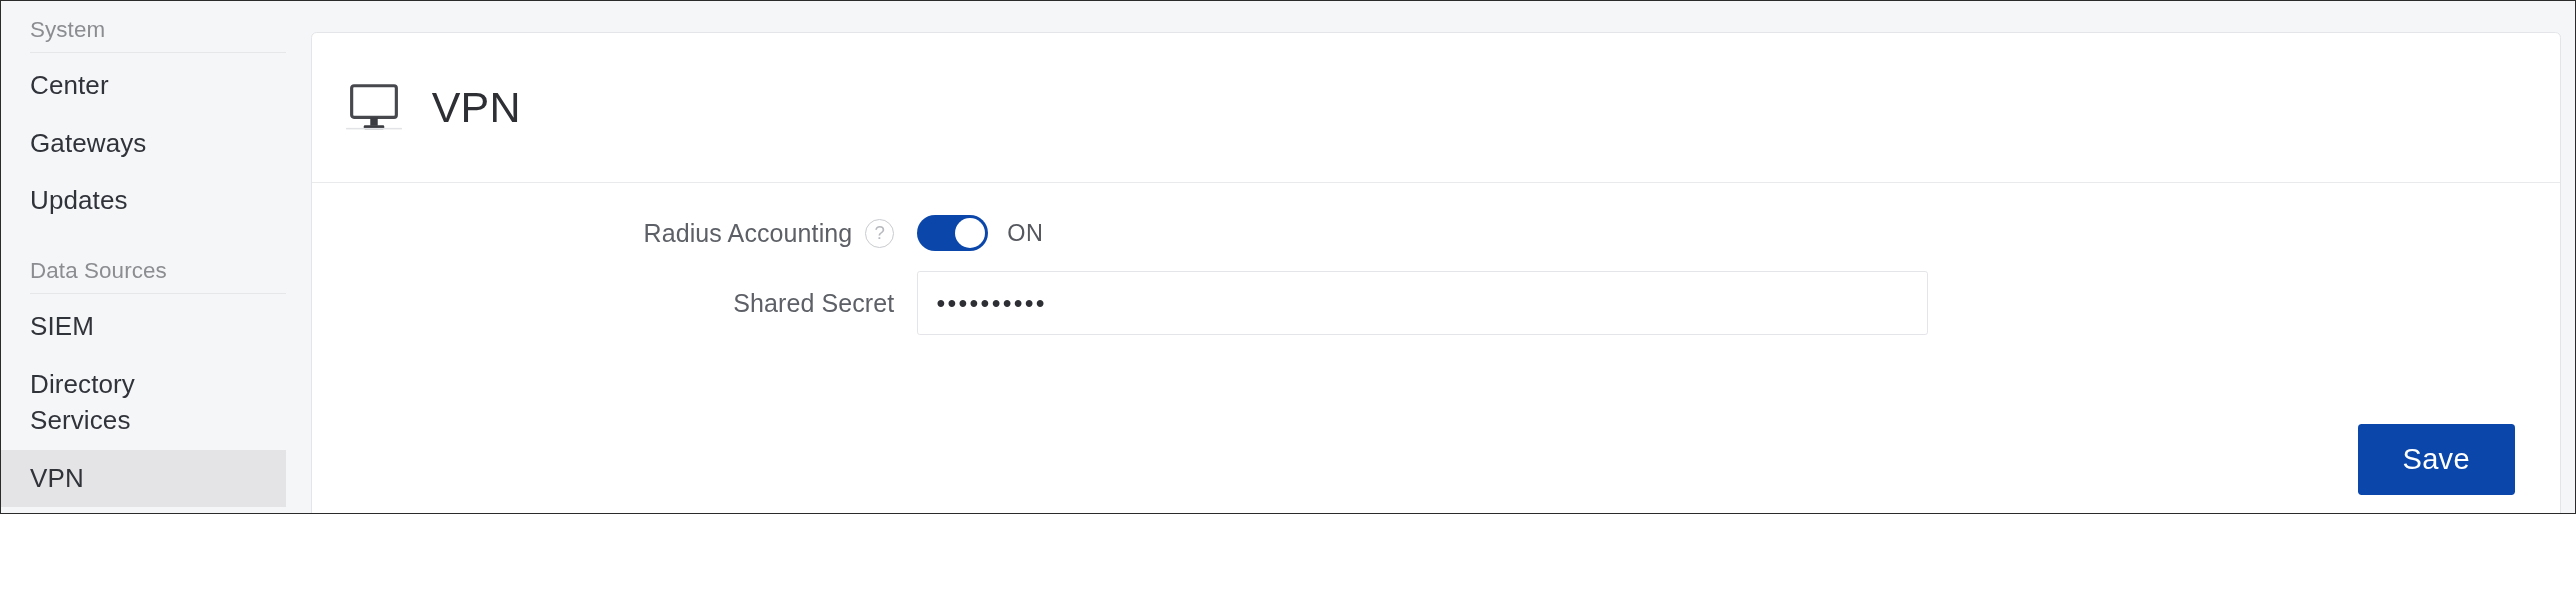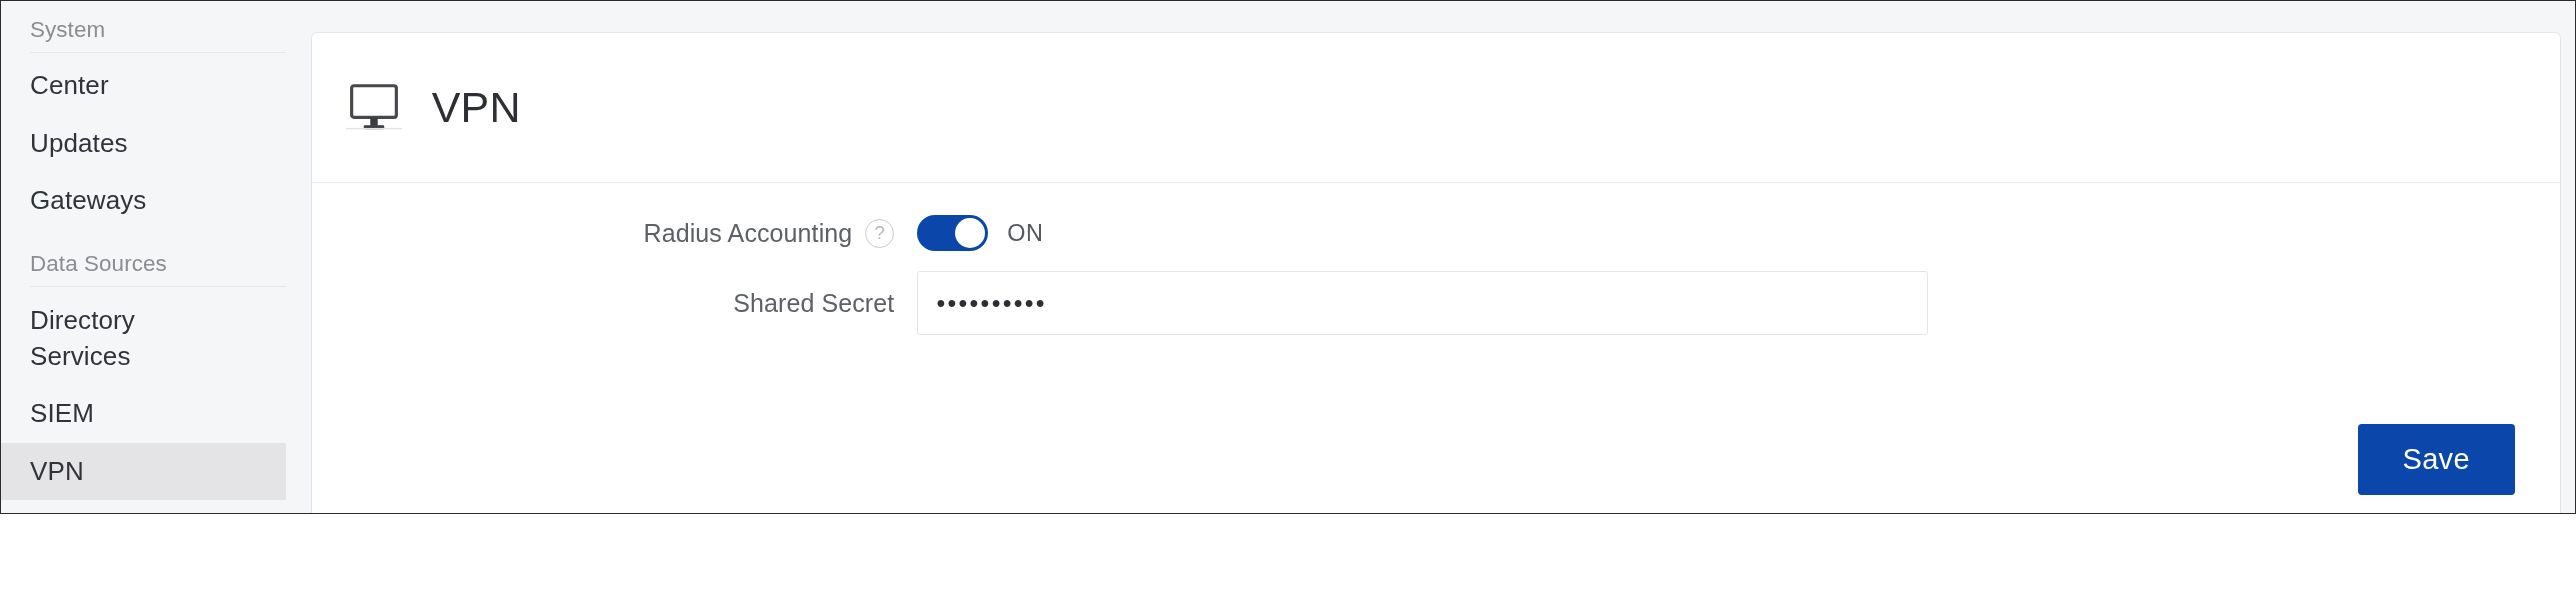--- a/index.html
+++ b/index.html
@@ -38,21 +38,21 @@
     padding: 0 0 8.4px 0;
     font-size: 22.4px;
     line-height: 28px;
     color: #8b8d91;
     font-weight: 400;
     letter-spacing: 0.1px;
     border-bottom: 1.9px solid #e6e7e9;
   }
 
   .nav-section-header.second {
-    margin-top: 0;
+    margin-top: 7px;
   }
 
   .nav-items { margin-top: 3.7px; }
 
   .nav-item {
     padding: 11.2px 0 11.2px 29px;
     font-size: 26px;
     line-height: 35px;
     color: #31333a;
     font-weight: 400;
@@ -233,31 +233,31 @@
 <body>
 
 <div id="app">
 
   <nav id="sidebar">
 
     <div class="nav-section-header">System</div>
 
     <div class="nav-items">
       <div class="nav-item">Center</div>
+      <div class="nav-item">Gateways</div>
       <div class="nav-item">Updates</div>
-      <div class="nav-item">Gateways</div>
     </div>
 
     <div class="nav-spacer"></div>
 
     <div class="nav-section-header second">Data Sources</div>
 
     <div class="nav-items">
+      <div class="nav-item">SIEM</div>
       <div class="nav-item" style="width:196px;line-height:36px;">Directory Services</div>
-      <div class="nav-item">SIEM</div>
       <div class="nav-item active">VPN</div>
     </div>
 
   </nav>
 
   <section id="main">
 
     <div id="card">
 
       <div id="card-header">

